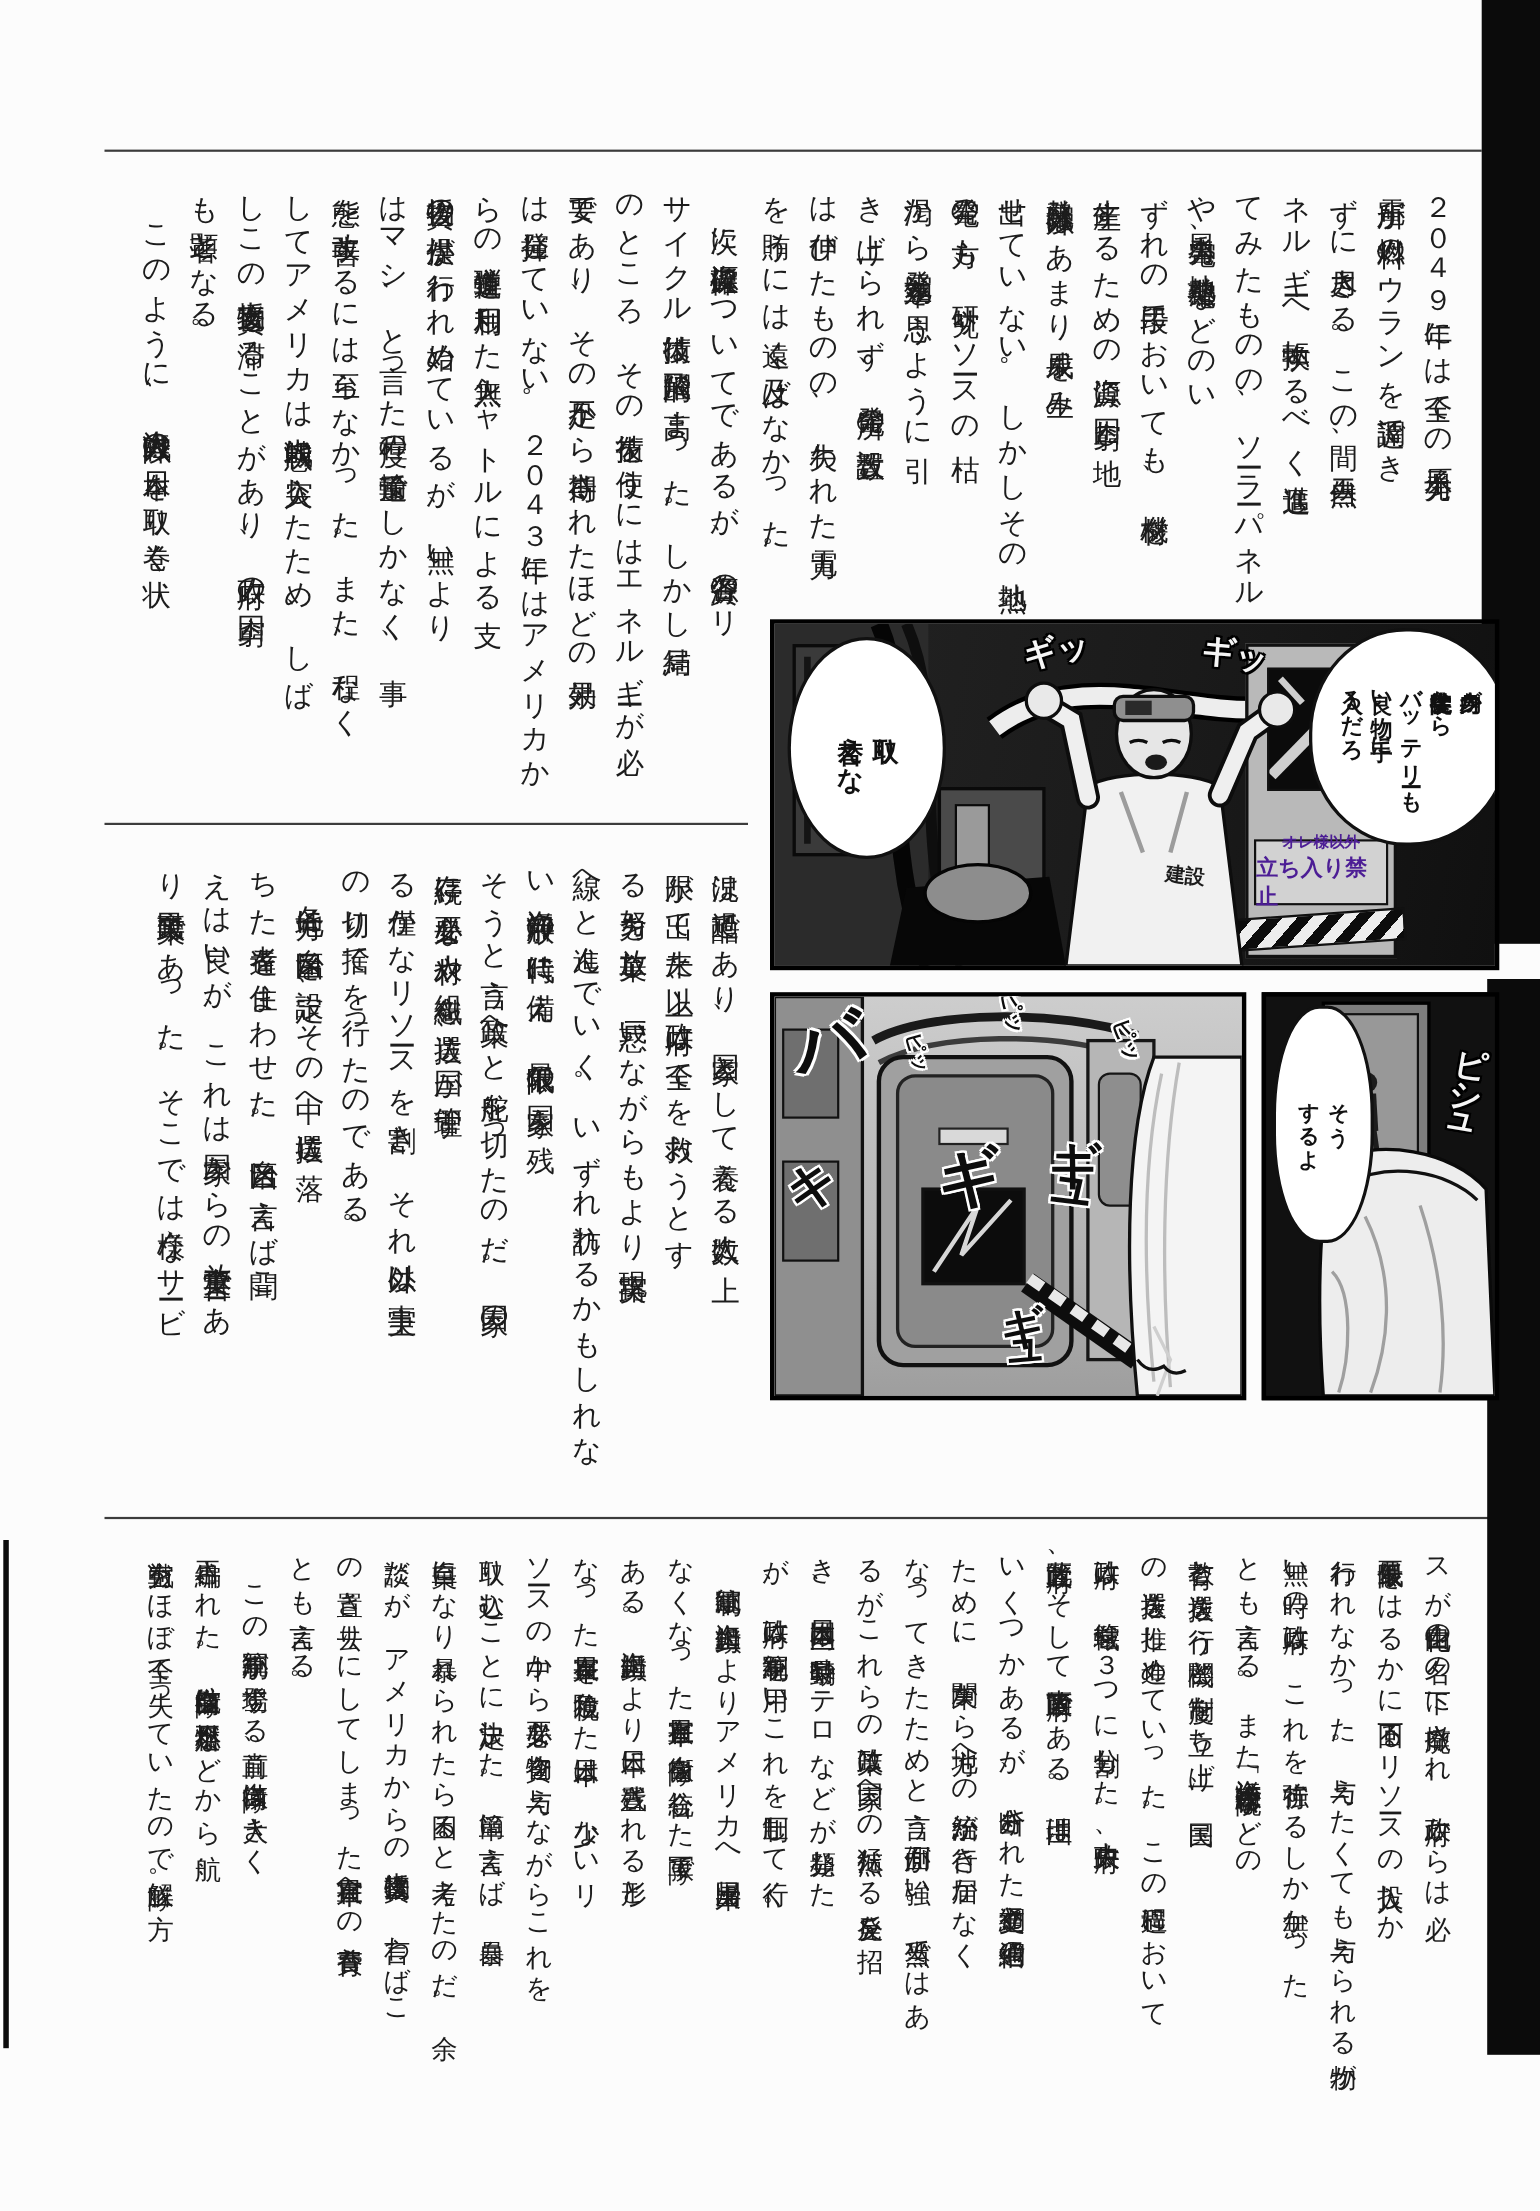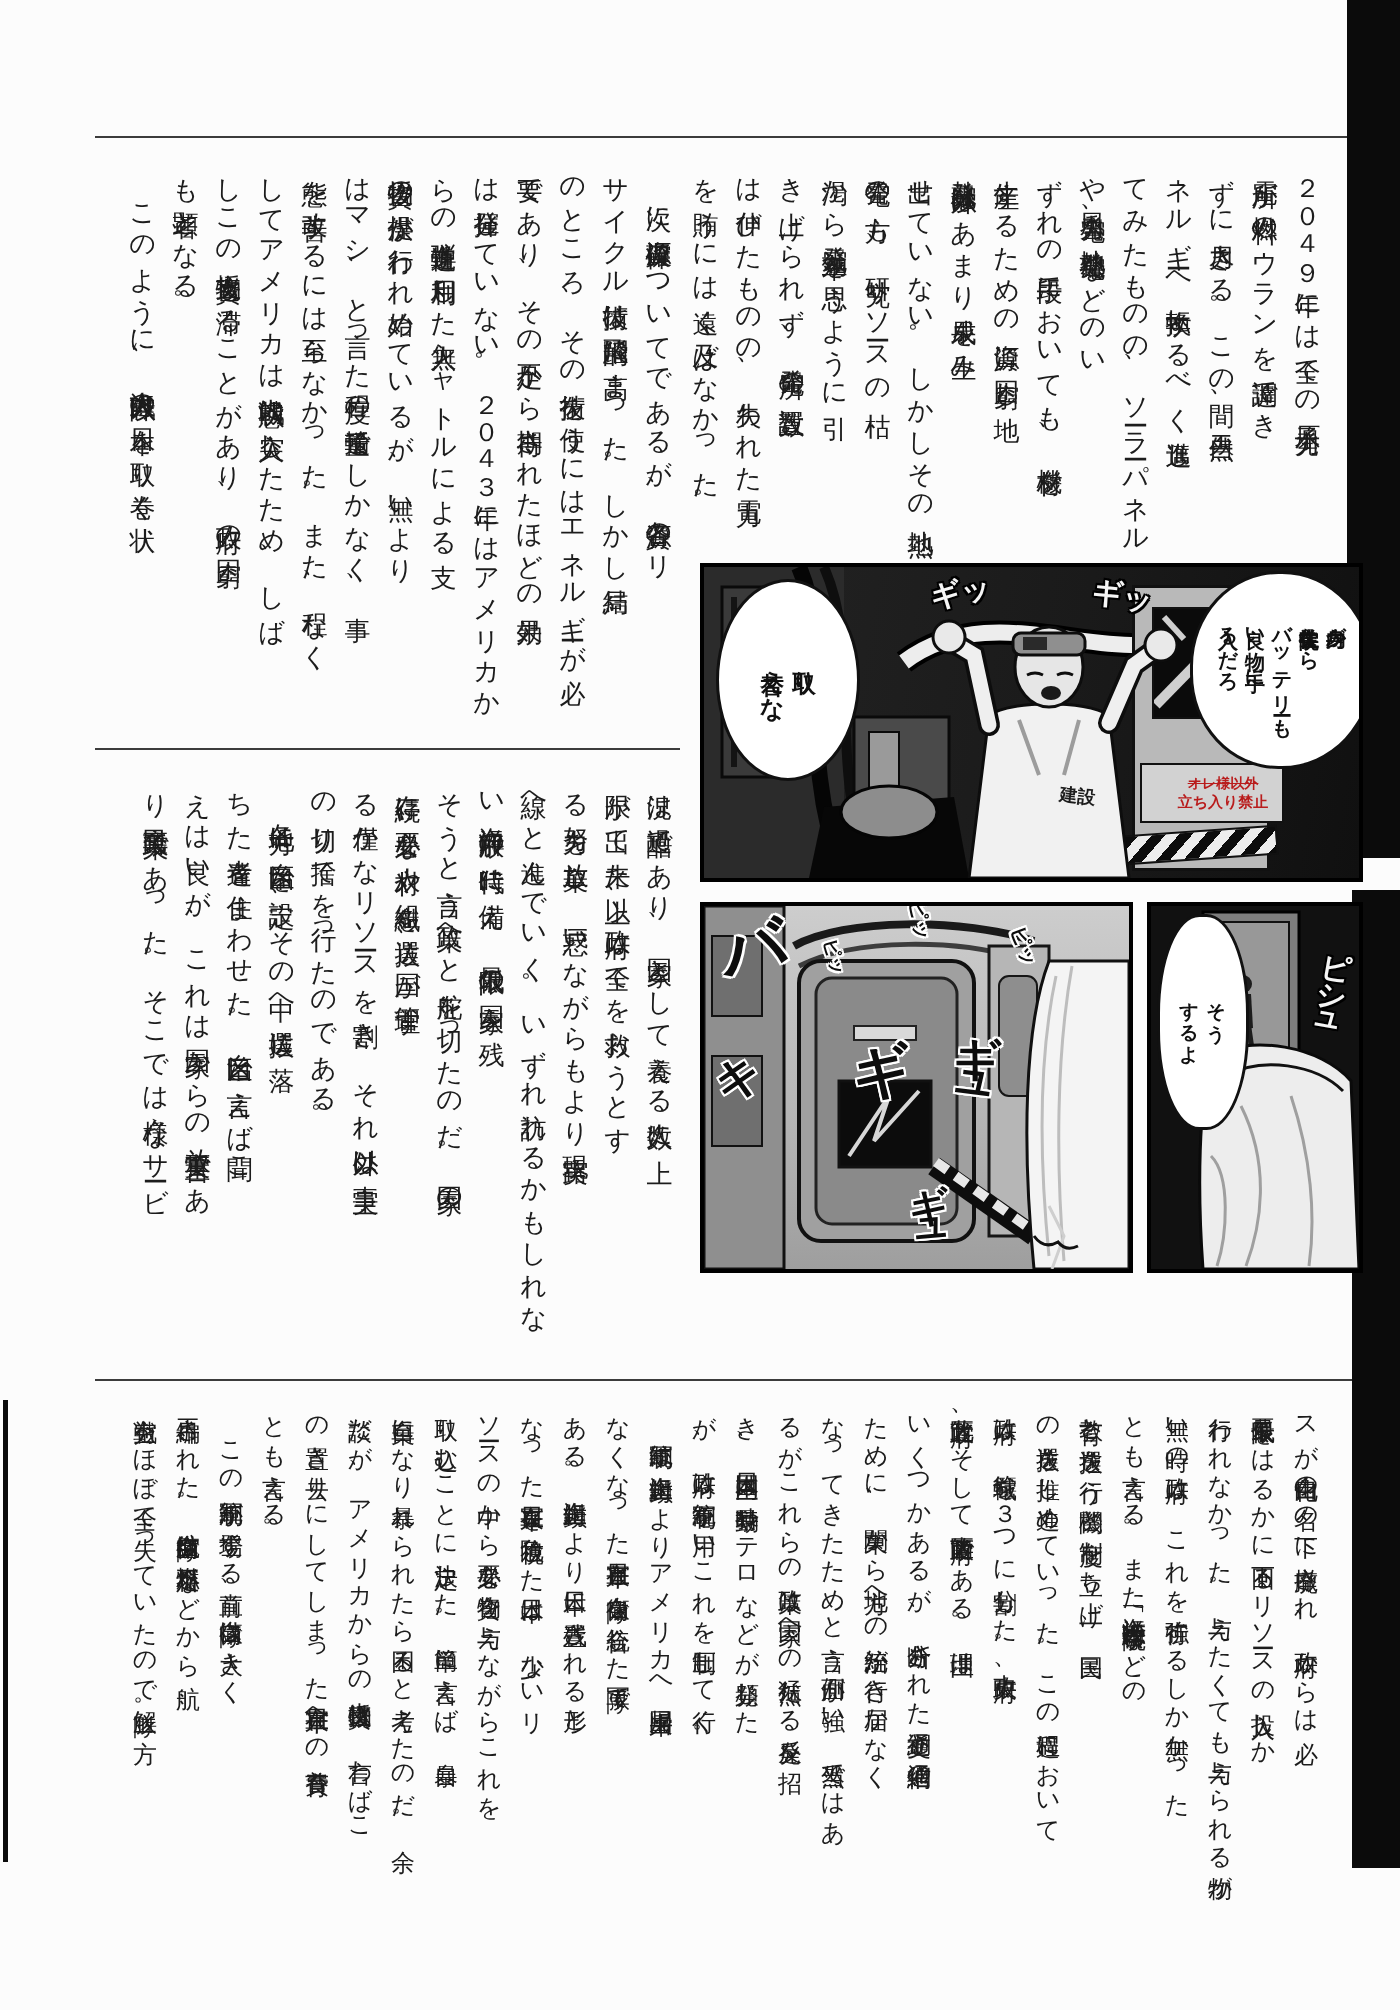--- a/index.html
+++ b/index.html
@@ -26,21 +26,21 @@
   .sfx.outline-dark{color:#0d0d0d;text-shadow:2px 0 #fff,-2px 0 #fff,0 2px #fff,0 -2px #fff,2px 2px #fff,-2px -2px #fff,2px -2px #fff,-2px 2px #fff;}
   .sfx.outline-light{color:#f5f5f5;text-shadow:2px 0 #000,-2px 0 #000,0 2px #000,0 -2px #000,2px 2px #000,-2px -2px #000,2px -2px #000,-2px 2px #000;}
   .vsfx{writing-mode:vertical-rl;}
   .hazard{position:absolute;background:repeating-linear-gradient(135deg,#0c0c0c 0 10px,#ededed 10px 20px);border:2px solid #111;}
   #caption{position:absolute;left:698px;top:1288px;width:662px;overflow:hidden;}
   #caption .cap-inner{font-family:"Liberation Sans","DejaVu Sans",sans-serif;font-weight:900;font-size:25px;color:#111;
                       white-space:nowrap;transform:scaleX(0.77);transform-origin:left center;}
   .doorframe{position:absolute;background:#b9b9b9;border:3px solid #111;}
   .doorwin{position:absolute;background:#0b0b0b;border:2px solid #111;}
   .sign{position:absolute;background:#d2d2d2;border:2px solid #111;display:flex;flex-direction:column;align-items:center;justify-content:center;
-        font-family:"Liberation Sans","DejaVu Sans",sans-serif;font-weight:700;color:#b91c1c;padding-left:22px;}
+        font-family:"Liberation Sans","DejaVu Sans",sans-serif;font-weight:700;color:#4c1d95;}
   .figure-svg{position:absolute;}
 </style>
 </head>
 <body>
 
 <div id="page">
 
   <div class="rule" style="left:95px;top:136px;width:1252px;height:2px;"></div>
   <div class="rule" style="left:95px;top:748px;width:585px;height:2px;"></div>
   <div class="rule" style="left:95px;top:1379px;width:1265px;height:2px;"></div>
@@ -151,21 +151,21 @@
 
     <div class="doorframe" style="left:428px;top:18px;width:132px;height:280px;"></div>
     <div class="doorwin" style="left:448px;top:40px;width:92px;height:108px;">
       <svg width="92" height="108" viewBox="0 0 92 108">
         <path d="M2,96 L86,10" stroke="#cfcfcf" stroke-width="10"></path>
         <path d="M10,8 L30,30" stroke="#cfcfcf" stroke-width="6"></path>
       </svg>
     </div>
     <div class="sign" style="left:436px;top:196px;width:118px;height:56px;">
       <span style="font-size:14px;text-decoration:line-through;">オレ様以外</span>
-      <span style="font-size:15px;">立ち入り禁止</span>
+      <span style="font-size:20px;">立ち入り禁止</span>
     </div>
     <div class="hazard" style="left:390px;top:264px;width:180px;height:26px;transform:rotate(-4deg);"></div>
 
     <svg class="figure-svg" style="left:215px;top:28px;" width="260" height="283" viewBox="0 0 260 283">
       <path d="M70,120 C95,105 165,105 190,120 L210,283 L50,283 Z" fill="#f1f1f1" stroke="#0d0d0d" stroke-width="3"></path>
       <path d="M70,130 L55,60 L30,45" stroke="#0d0d0d" stroke-width="22" fill="none" stroke-linecap="round"></path>
       <path d="M70,130 L55,60 L30,45" stroke="#efefef" stroke-width="15" fill="none" stroke-linecap="round"></path>
       <path d="M190,128 L215,70 L240,52" stroke="#0d0d0d" stroke-width="22" fill="none" stroke-linecap="round"></path>
       <path d="M190,128 L215,70 L240,52" stroke="#efefef" stroke-width="15" fill="none" stroke-linecap="round"></path>
       <circle cx="30" cy="42" r="16" fill="#e9e9e9" stroke="#0d0d0d" stroke-width="3"></circle>

